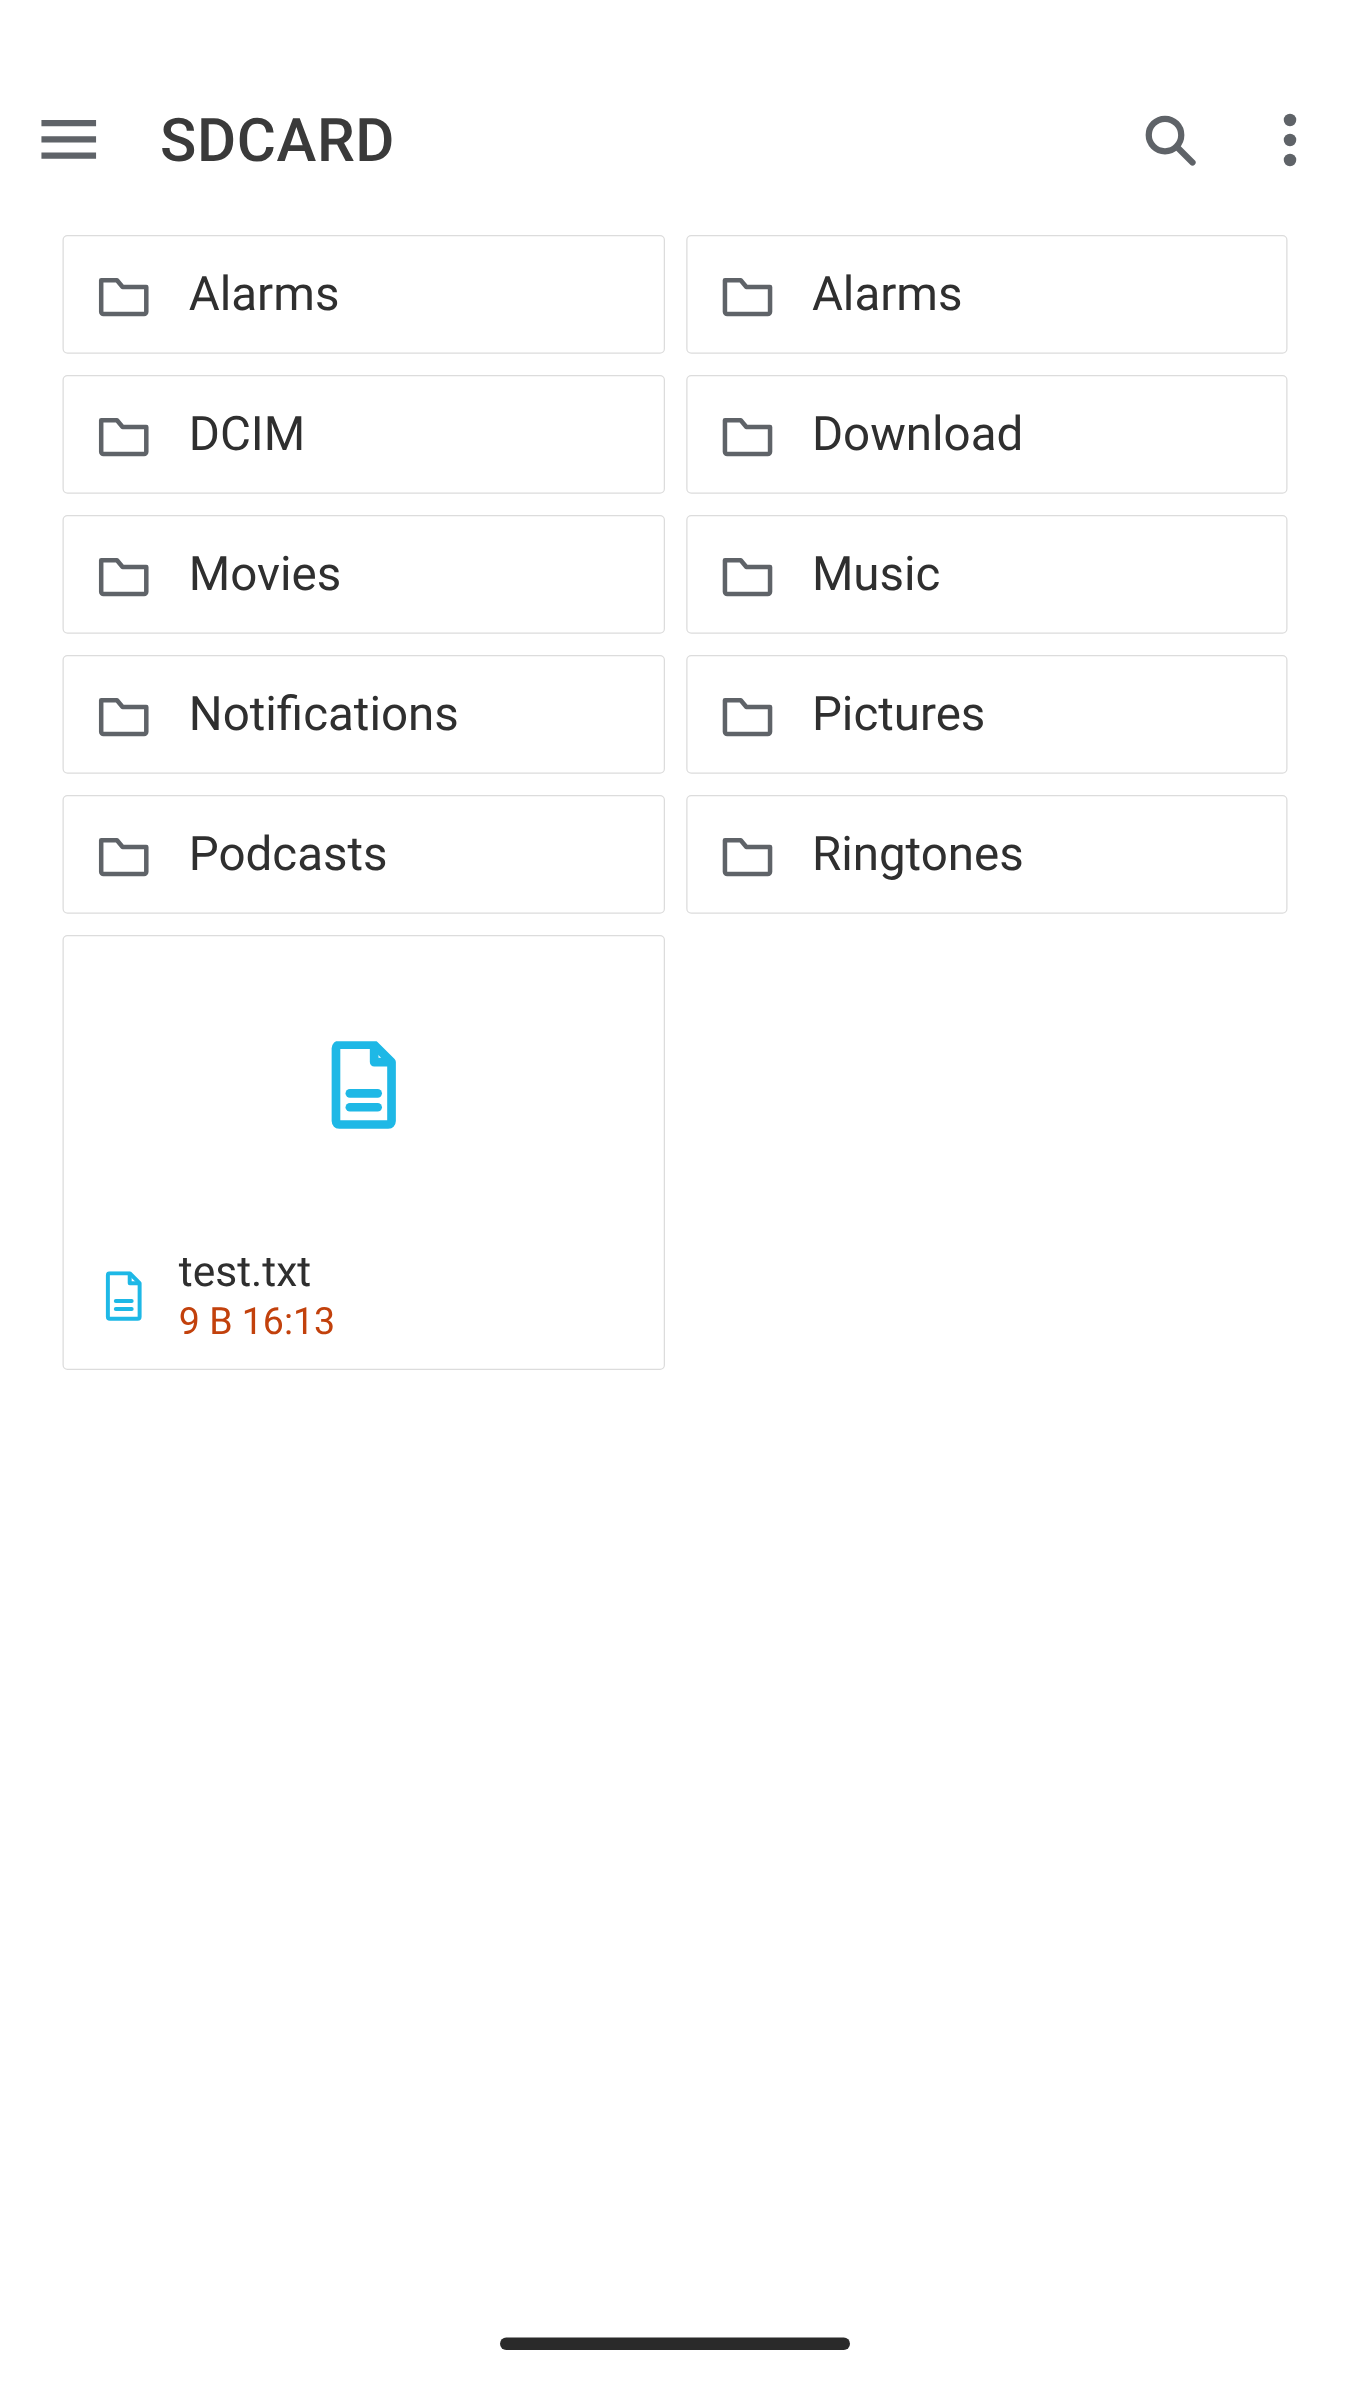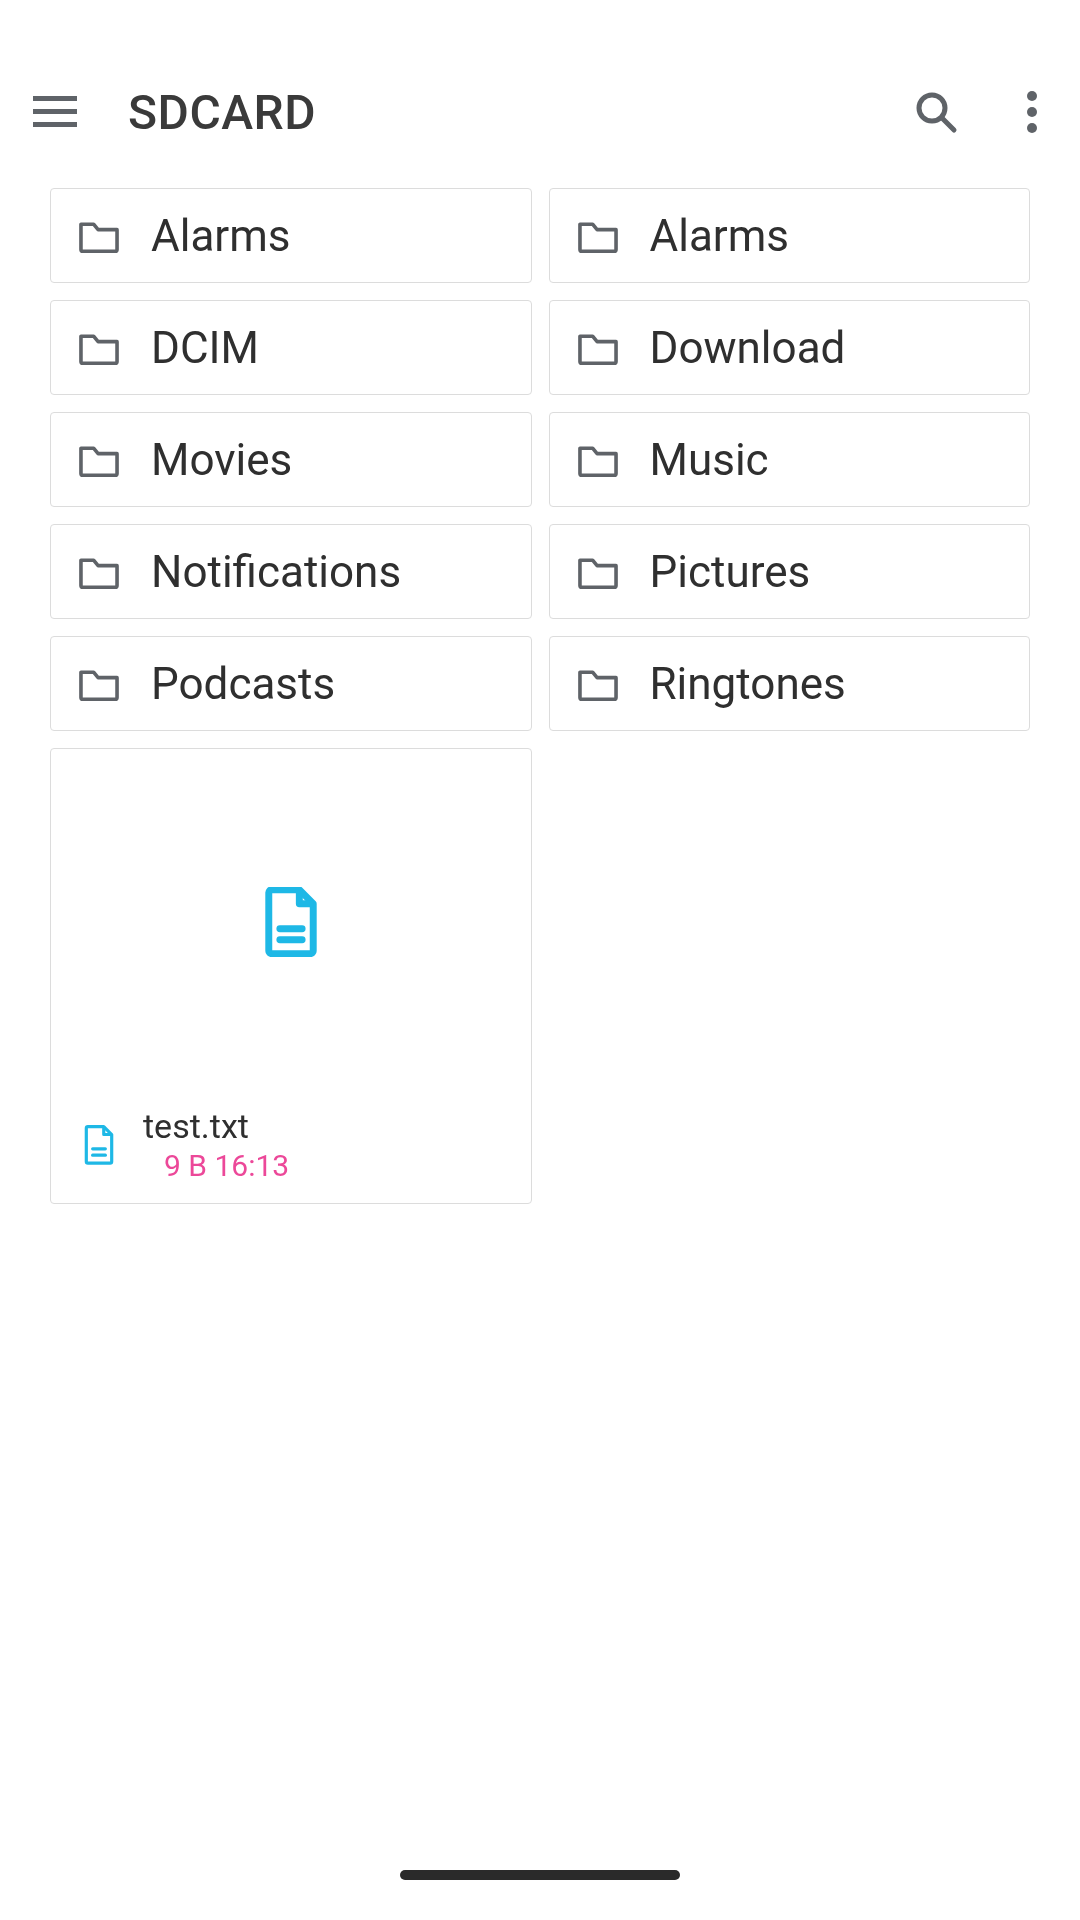--- a/index.html
+++ b/index.html
@@ -20,38 +20,38 @@
   .folder-item {
     border: 1px solid #dcdcdc;
     border-radius: 4px;
     height: 95px;
     display: flex;
     align-items: center;
     padding-left: 24px;
     background: #ffffff;
   }
   .folder-item .folder-icon { width: 48px; height: 40px; display: flex; align-items: center; justify-content: center; }
-  .folder-item .label { margin-left: 28px; font-size: 44px; color: #2f2f2f; }
+  .folder-item .label { margin-left: 28px; font-size: 38px; color: #2f2f2f; }
 
   
   .file-grid { margin-top: 17px; display: grid; grid-template-columns: 1fr 1fr; gap: 17px; }
   .file-card {
     border: 1px solid #dcdcdc;
     border-radius: 4px;
-    height: 456px;
+    height: 348px;
     background: #ffffff;
     display: flex;
     flex-direction: column;
   }
   .file-card .preview { flex: 1; display: flex; align-items: center; justify-content: center; }
   .file-card .meta-row { height: 104px; display: flex; align-items: center; padding: 0 24px 12px 24px; }
   .file-card .meta-row .small-file-icon { width: 48px; display: flex; align-items: center; justify-content: center; }
   .file-card .meta-text { margin-left: 20px; display: flex; flex-direction: column; justify-content: center; }
   .file-card .meta-text .file-name { font-size: 34px; color: #2f2f2f; line-height: 1.15; }
-  .file-card .meta-text .file-info { font-size: 30px; color: #ec4899; margin-top: 2px; margin-left: 21px; }
+  .file-card .meta-text .file-info { font-size: 30px; color: #c2410c; margin-top: 2px; }
 
   
   .gesture-bar-wrap { margin-top: auto; height: 60px; display: flex; align-items: flex-start; justify-content: center; }
   .gesture-bar { width: 280px; height: 10px; background: #2a2a2a; border-radius: 10px; margin-top: 10px; }
 </style>
 </head>
 <body>
 
 <div class="screen">
 

